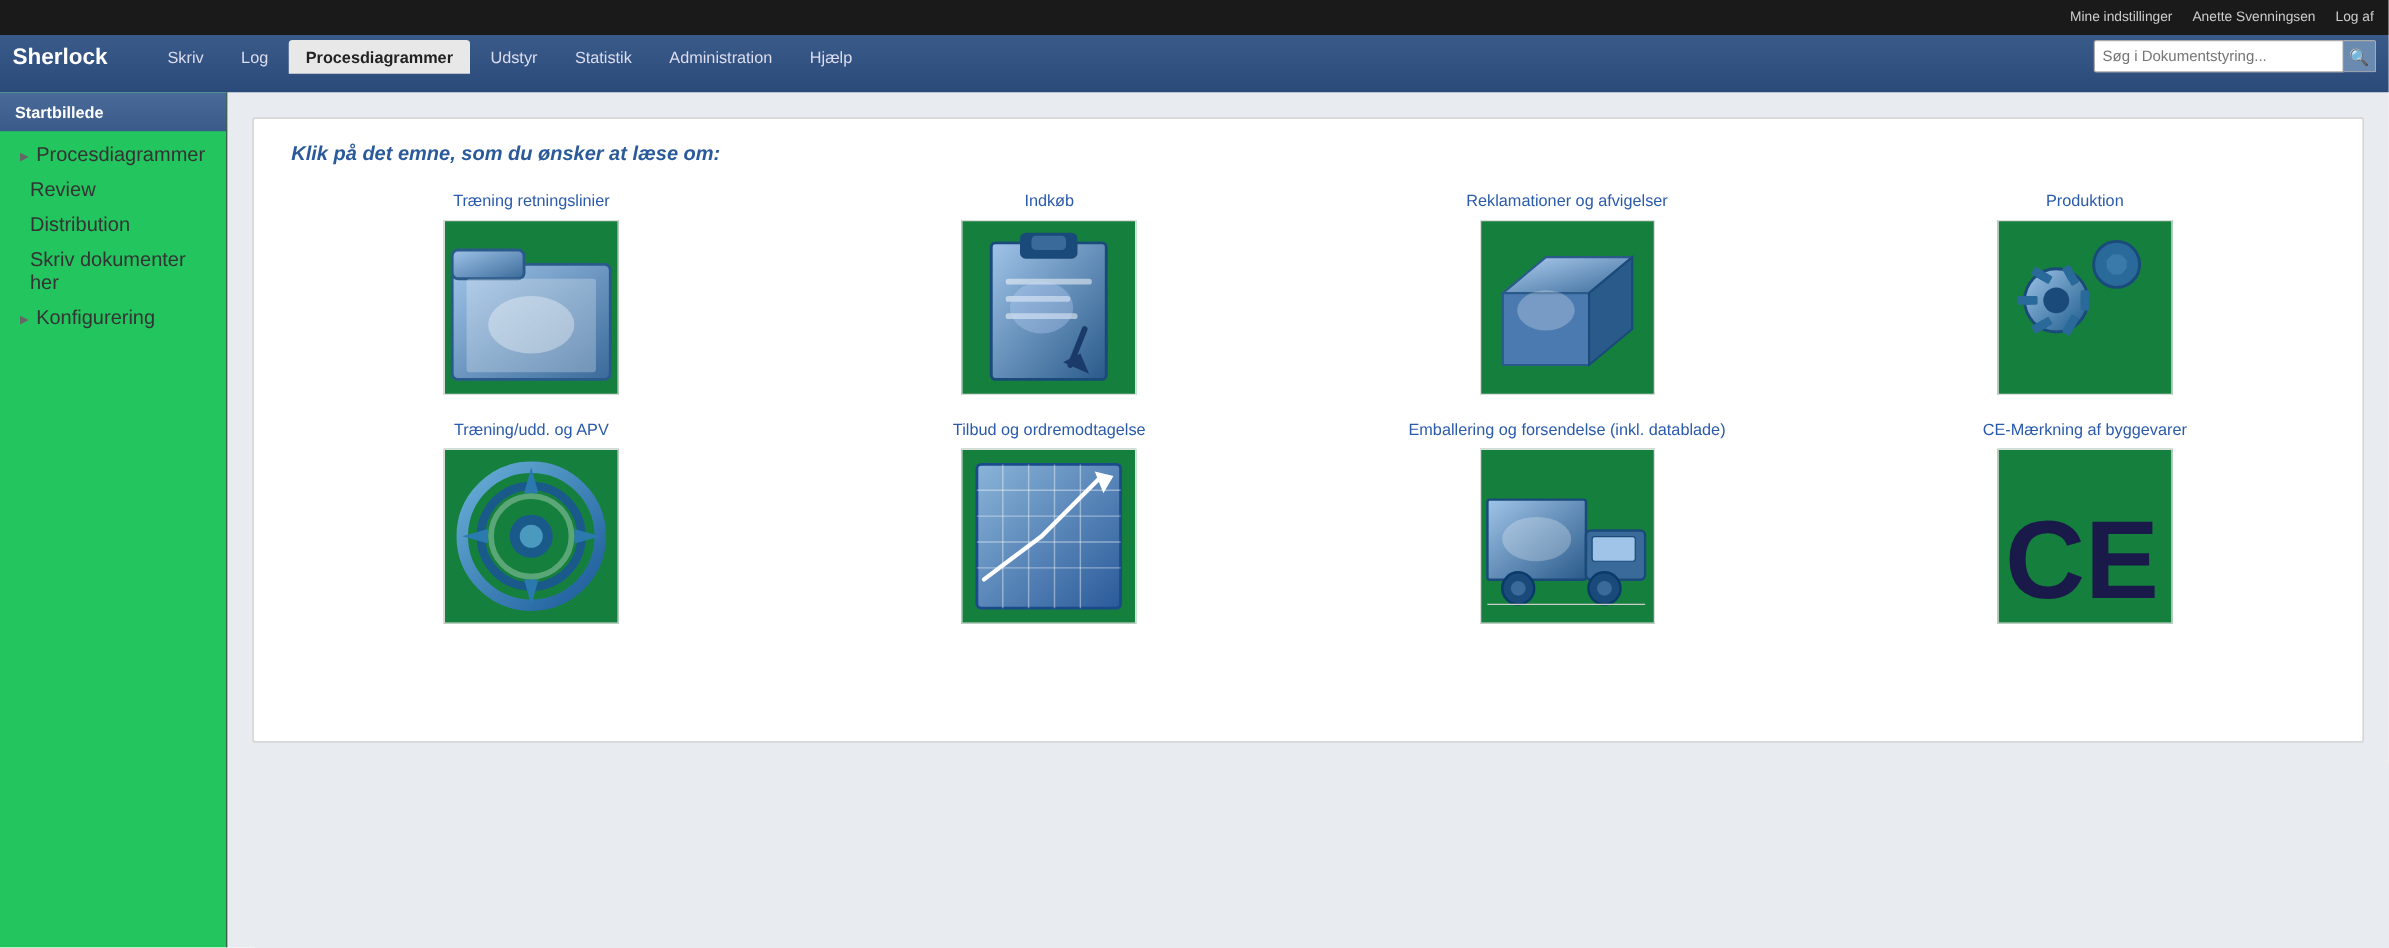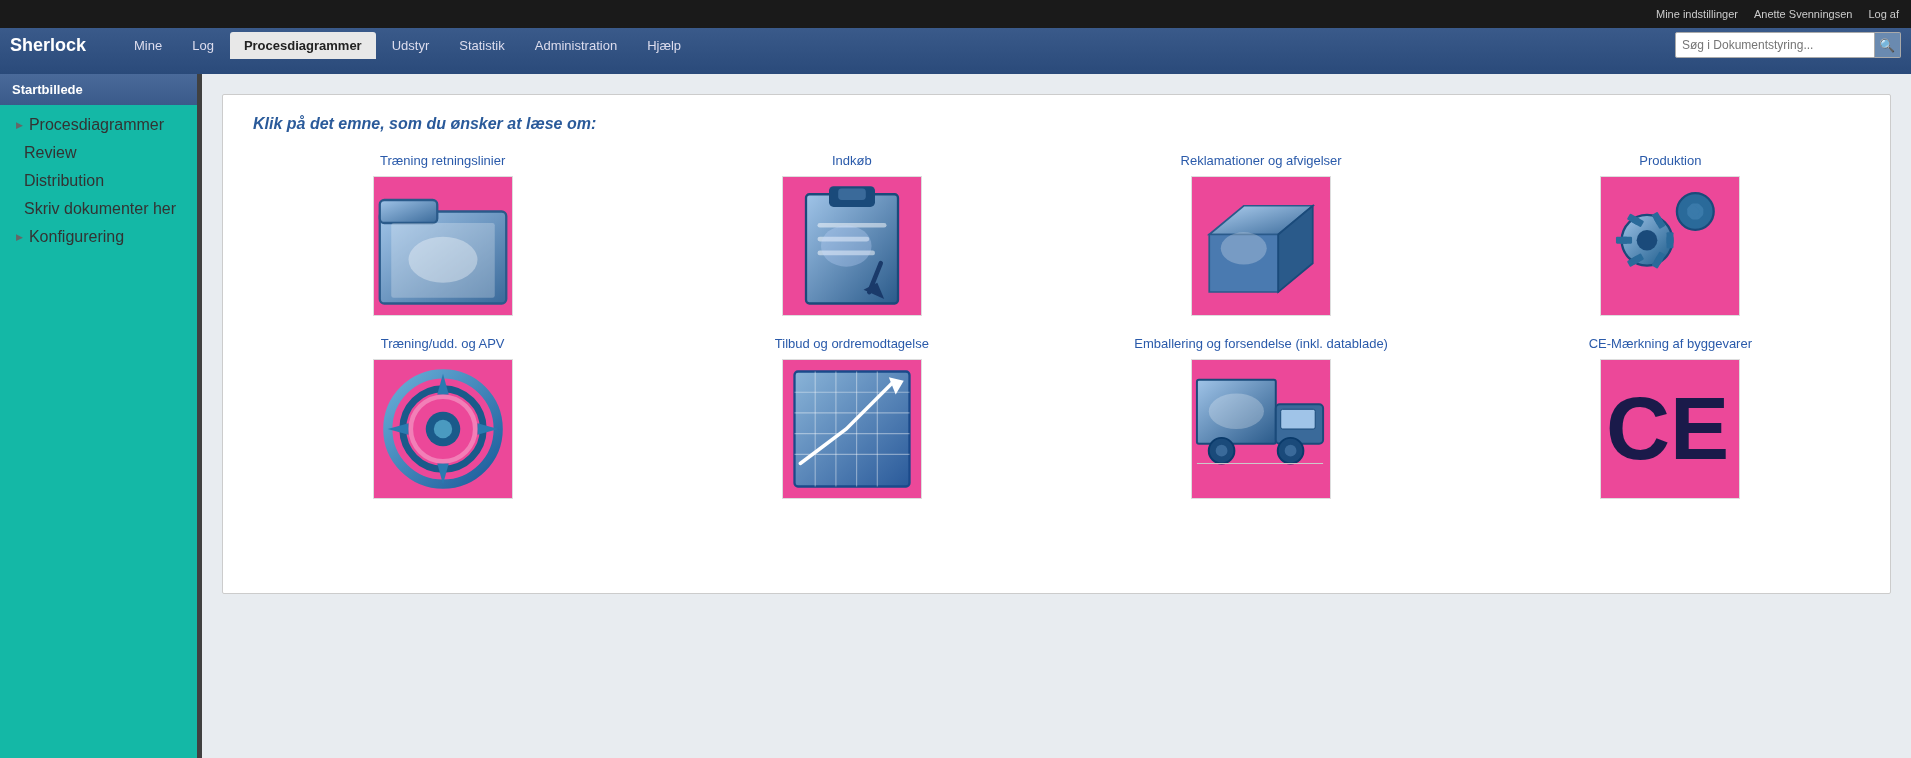--- a/index.html
+++ b/index.html
@@ -87,23 +87,23 @@
 
     
     #layout {
       display: flex;
       height: calc(100vh - 74px);
       min-height: 600px;
     }
 
     
     #sidebar {
-      width: 202px;
-      background: #14b8a6;
-      border-right: 5px solid #404040;
+      width: 182px;
+      background: #22c55e;
+      border-right: 1px solid #404040;
       flex-shrink: 0;
     }
     .sidebar-header {
       background: linear-gradient(to bottom, #4a6a9a, #3a5a8a);
       color: white;
       padding: 8px 12px;
       font-size: 13px;
       font-weight: bold;
     }
     .sidebar-section {
@@ -165,39 +165,39 @@
       color: #2a5aaa;
       font-size: 13px;
       text-decoration: none;
       margin-bottom: 8px;
       text-align: center;
     }
     .icon-img {
       width: 140px;
       height: 140px;
       border: 1px solid #ddd;
-      background: #ec4899;
-      display: flex;
-      align-items: flex-start;
+      background: #15803d;
+      display: flex;
+      align-items: flex-end;
       justify-content: center;
     }
   </style>
 </head>
 <body>
 
 <div id="topbar">
   <a>Mine indstillinger</a>
   <span>Anette Svenningsen</span>
   <a>Log af</a>
 </div>
 
 <div id="navbar">
   <div id="app-title">Sherlock</div>
   <div id="nav-items">
-      <div class="nav-item">Mine</div>
+      <div class="nav-item">Skriv</div>
       <div class="nav-item">Log</div>
       <div class="nav-item active">Procesdiagrammer</div>
       <div class="nav-item">Udstyr</div>
       <div class="nav-item">Statistik</div>
       <div class="nav-item">Administration</div>
       <div class="nav-item">Hjælp</div>
     </div>
   <div id="search-area">
     <input id="search-input" type="text" placeholder="Søg i Dokumentstyring..." style="">
     <button id="search-btn">🔍</button>

